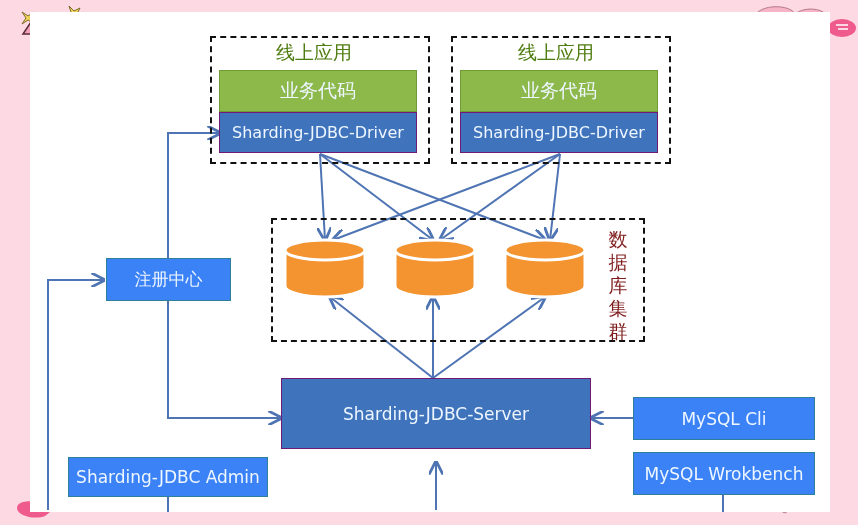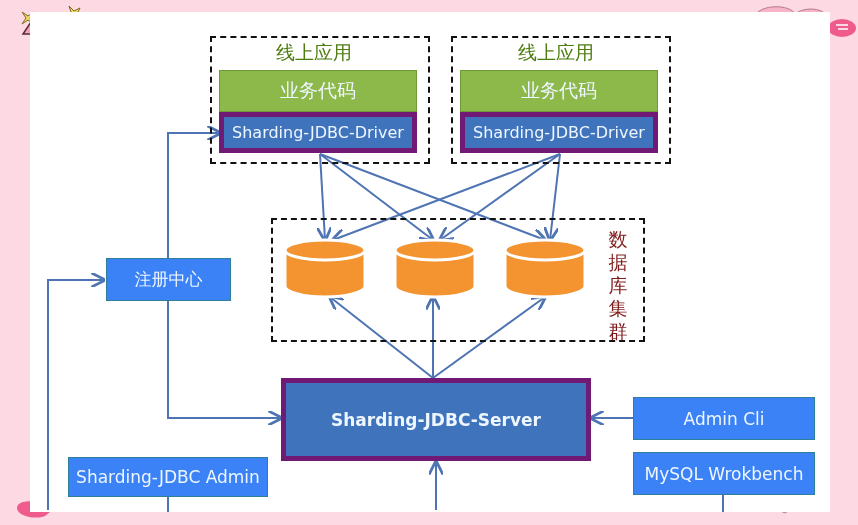--- a/index.html
+++ b/index.html
@@ -12,21 +12,21 @@
     position: absolute; left: 30px; top: 12px; width: 800px; height: 500px;
     background: #ffffff;
   }
   .deco { position: absolute; }
   .box {
     position: absolute; box-sizing: border-box;
     display: flex; align-items: center; justify-content: center;
     color: #eef6ff; white-space: nowrap;
   }
   .green { background: #8db84a; border: 1px solid #6f9a35; font-size: 19px; font-family: Liberation Mono, monospace; }
-  .blue { background: #3f74bd; border: 5px solid #701a75; font-size: 16px; }
+  .blue { background: #3f74bd; border: 1px solid #701a75; font-size: 16px; }
   .teal { background: #3b82f6; border: 1.5px solid #2e7f97; font-size: 17px; }
   .dashed {
     position: absolute; box-sizing: border-box;
     border: 2.5px dashed #111;
   }
   .label {
     position: absolute; color: #4d7c0f; font-size: 19px; white-space: nowrap;
   }
   .vlabel {
     position: absolute; color: #7f1d1d; font-size: 19px; width: 22px;
@@ -108,18 +108,18 @@
   <ellipse cx="43" cy="12" rx="40" ry="10" fill="#f39431" stroke="#fff" stroke-width="3"></ellipse>
 </svg>
 <svg class="deco" style="left:502px;top:238px" width="86" height="62" viewBox="0 0 86 62">
   <path d="M3 12 V48 A40 11 0 0 0 83 48 V12" fill="#f39431" stroke="#fff" stroke-width="3"></path>
   <ellipse cx="43" cy="12" rx="40" ry="10" fill="#f39431" stroke="#fff" stroke-width="3"></ellipse>
 </svg>
 <div class="vlabel" style="left:607px;top:228px;">数据库集群</div>
 
 <div class="box teal" style="left:106px;top:258px;width:125px;height:43px;">注册中心</div>
 
-<div class="box blue" style="left:281px;top:378px;width:310px;height:83px;font-size:17px;font-weight:bold;">Sharding-JDBC-Server</div>
+<div class="box blue" style="left:281px;top:378px;width:310px;height:71px;font-size:17px;">Sharding-JDBC-Server</div>
 
 <div class="box teal" style="left:68px;top:457px;width:200px;height:40px;">Sharding-JDBC Admin</div>
 
-<div class="box teal" style="left:633px;top:397px;width:182px;height:43px;">Admin Cli</div>
+<div class="box teal" style="left:633px;top:397px;width:182px;height:43px;">MySQL Cli</div>
 <div class="box teal" style="left:633px;top:452px;width:182px;height:43px;">MySQL Wrokbench</div>
 
 </body></html>

